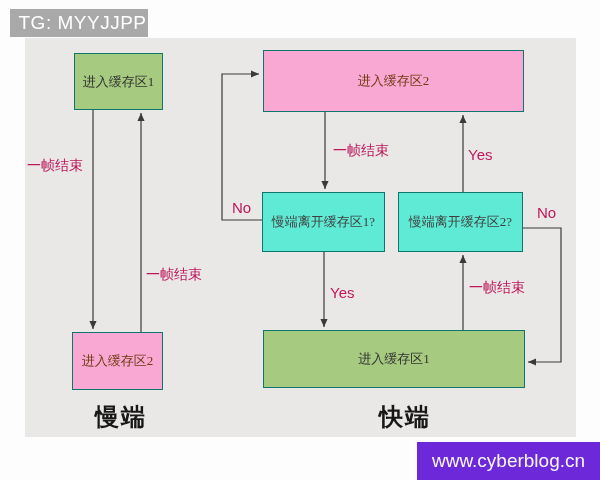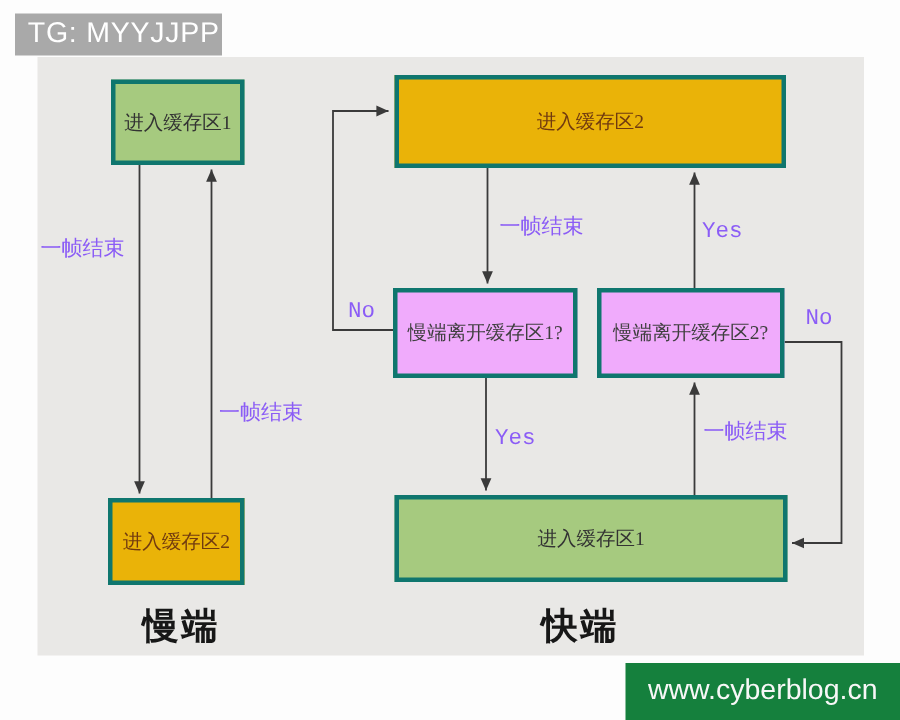--- a/index.html
+++ b/index.html
@@ -13,59 +13,59 @@
     position:absolute;left:25px;top:38px;width:551px;height:399px;
     background:#e9e8e6;
   }
   .banner{
     position:absolute;left:10px;top:9px;width:138px;height:28px;
     background:#a9a9a9;color:#ffffff;font-size:19px;line-height:28px;
     padding-left:7px;box-sizing:border-box;letter-spacing:0.5px;text-align:center;
   }
   .watermark{
     position:absolute;left:417px;top:442px;width:183px;height:38px;
-    background:#15803d;color:#f7f7f7;font-size:19px;
+    background:#6d28d9;color:#f7f7f7;font-size:19px;
     display:flex;align-items:center;justify-content:center;
   }
   svg.edges{position:absolute;left:0;top:0;width:600px;height:480px;z-index:1;}
   .node{
     position:absolute;z-index:2;box-sizing:border-box;
-    border:3px solid #0f766e;
+    border:1px solid #0f766e;
     display:flex;align-items:center;justify-content:center;
     font-family:"Liberation Serif","DejaVu Serif",serif;
     font-size:13px;color:#3a3a3a;text-align:center;
   }
-  .node.yellow{background:#eab308;color:#703a10;}
+  .node.yellow{background:#f9a8d4;color:#703a10;}
   .node.green{background:#a6ca7f;color:#333333;}
-  .node.decision{background:#f0abfc;color:#3f3f3f;}
+  .node.decision{background:#5eead4;color:#3f3f3f;}
   .s-box1{left:74px;top:53px;width:89px;height:57px;}
   .s-box2{left:72px;top:332px;width:91px;height:58px;}
   .f-top{left:263px;top:50px;width:261px;height:62px;}
   .f-m1{left:262px;top:192px;width:123px;height:60px;}
   .f-m2{left:398px;top:192px;width:125px;height:60px;}
   .f-bot{left:263px;top:330px;width:262px;height:58px;}
   .edge-label{
     position:absolute;z-index:3;
-    font-family:Liberation Mono, monospace;
-    font-size:14px;color:#8b5cf6;white-space:nowrap;
+    font-family:Liberation Sans, sans-serif;
+    font-size:14px;color:#be185d;white-space:nowrap;
   }
   .lbl-s-down{left:27px;top:157px;}
   .lbl-s-up{left:146px;top:266px;}
   .lbl-f-frame-top{left:333px;top:142px;}
   .lbl-f-yes-top{left:468px;top:146px;font-size:15px;}
   .lbl-f-no-left{left:232px;top:199px;font-size:15px;}
   .lbl-f-yes-bottom{left:330px;top:284px;font-size:15px;}
   .lbl-f-frame-bottom{left:469px;top:279px;}
   .lbl-f-no-right{left:537px;top:204px;font-size:15px;}
   .section-title{
     position:absolute;z-index:3;width:110px;text-align:center;
     font-size:24px;font-weight:bold;color:#171717;letter-spacing:2px;
   }
   .title-slow{left:66px;top:401px;}
-  .title-fast{left:332px;top:401px;text-align:center;}
+  .title-fast{left:350px;top:401px;text-align:center;}
 </style>
 </head>
 <body>
 
 <div class="stage">
 
   <div class="canvas"></div>
 
   <div class="banner">TG: MYYJJPP</div>
 

